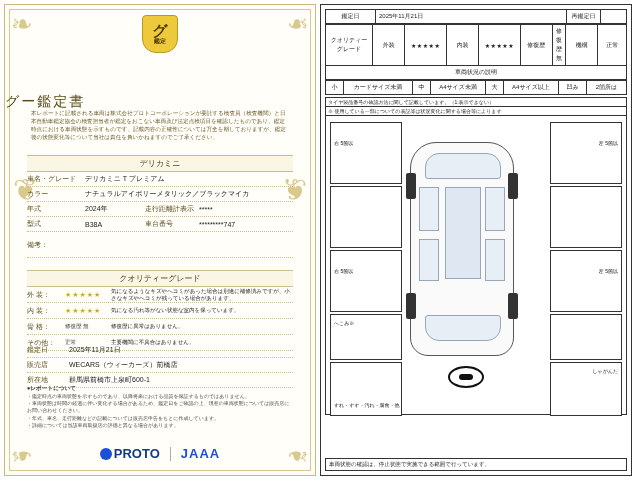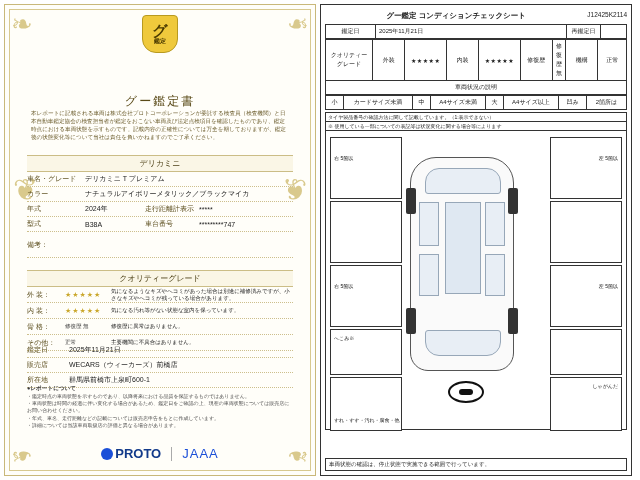--- a/index.html
+++ b/index.html
@@ -55,22 +55,22 @@
     position:absolute; top: 56px; left: 0; right: 0;
     text-align:center;
     font-family: "Liberation Serif", serif;
     font-style: italic;
     font-weight: bold;
     font-size: 21px;
     color: #b79a3e;
     letter-spacing: 0.5px;
   }
   .report-sub {
-    position:absolute; top: 88px; left:0; right:0; text-align:center;
-    font-size: 12px; color:#5a4a18; letter-spacing: 2px;
+    position:absolute; top: 88px; left:0; right:0; 
+    font-size: 14px; color:#5a4a18; letter-spacing: 2px;
   }
   .report-desc {
     position:absolute; top: 104px; left: 26px; right: 26px;
     font-size: 5.6px; line-height: 8px; color:#6b5c2c; text-align:left;
   }
 
   .sect-head {
     margin: 0 22px; text-align:center;
     font-size: 8px; color:#4b3f14;
     border-top: 1px solid #cbbd86; border-bottom: 1px solid #cbbd86;
@@ -92,21 +92,21 @@
     font-size: 5px; line-height: 7.2px; color:#4a4a4a;
   }
   .footer-note .hd { font-size: 5.6px; font-weight: bold; color:#3a3a3a; margin-bottom: 1px; }
 
   .logos {
     position:absolute; bottom: 14px; left:0; right:0;
     display:flex; align-items:center; justify-content:center; gap: 10px;
   }
   .logo-proto { display:flex; align-items:center; gap:2px; font-size: 13px; font-weight:bold; color:#123a8a; font-family:"Liberation Sans",sans-serif;}
   .logo-dot { width: 12px; height:12px; border-radius:50%; background:#1b4fd8; }
-  .logo-jaaa { font-size: 13px; font-weight:normal; color:#1b4fd8; letter-spacing:1px;}
+  .logo-jaaa { font-size: 13px; font-weight:bold; color:#1b4fd8; letter-spacing:1px;}
   .logo-sep { width:1px; height:14px; background:#aaa; }
 
   
   .right {
     position:relative;
     width: 312px; height: 472px;
     border: 1px solid #333;
     background: #fff;
     padding: 4px;
   }
@@ -259,24 +259,20 @@
       <div class="logo-proto">
         <span class="logo-dot"></span>
         <span>PROTO</span>
       </div>
       <div class="logo-sep"></div>
       <div class="logo-jaaa">JAAA</div>
     </div>
   </div>
 
   <div class="right">
-    <div class="r-title">
-      <span class="code">J12425K2114</span>
-      <span>グー鑑定 コンディションチェックシート</span>
-    </div>
 
     <table class="meta">
       <tbody>
           <tr>
         <td class="k">鑑定日</td>
         <td>2025年11月21日</td>
         <td class="k2">再鑑定日</td>
         <td></td>
       </tr>
     </tbody>

